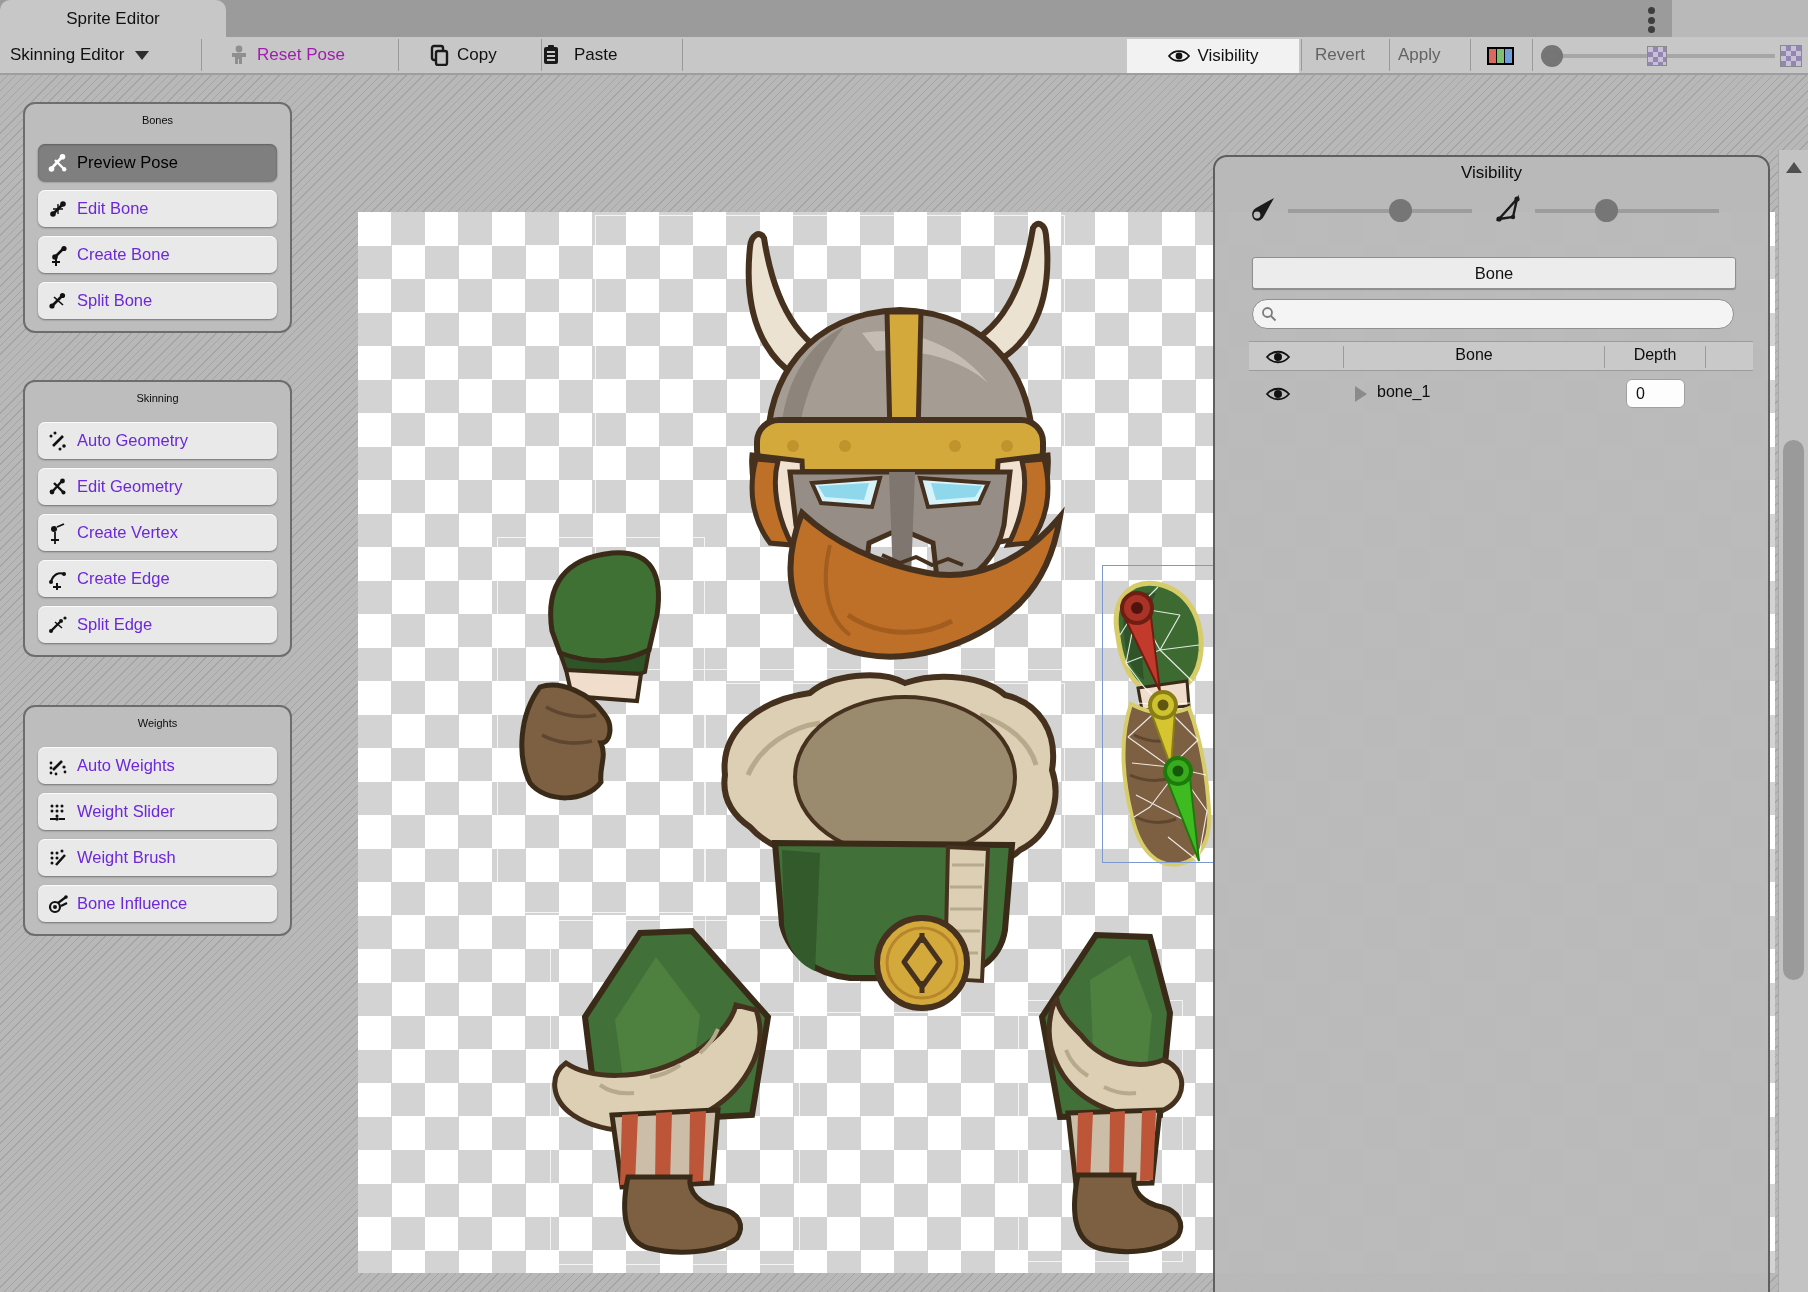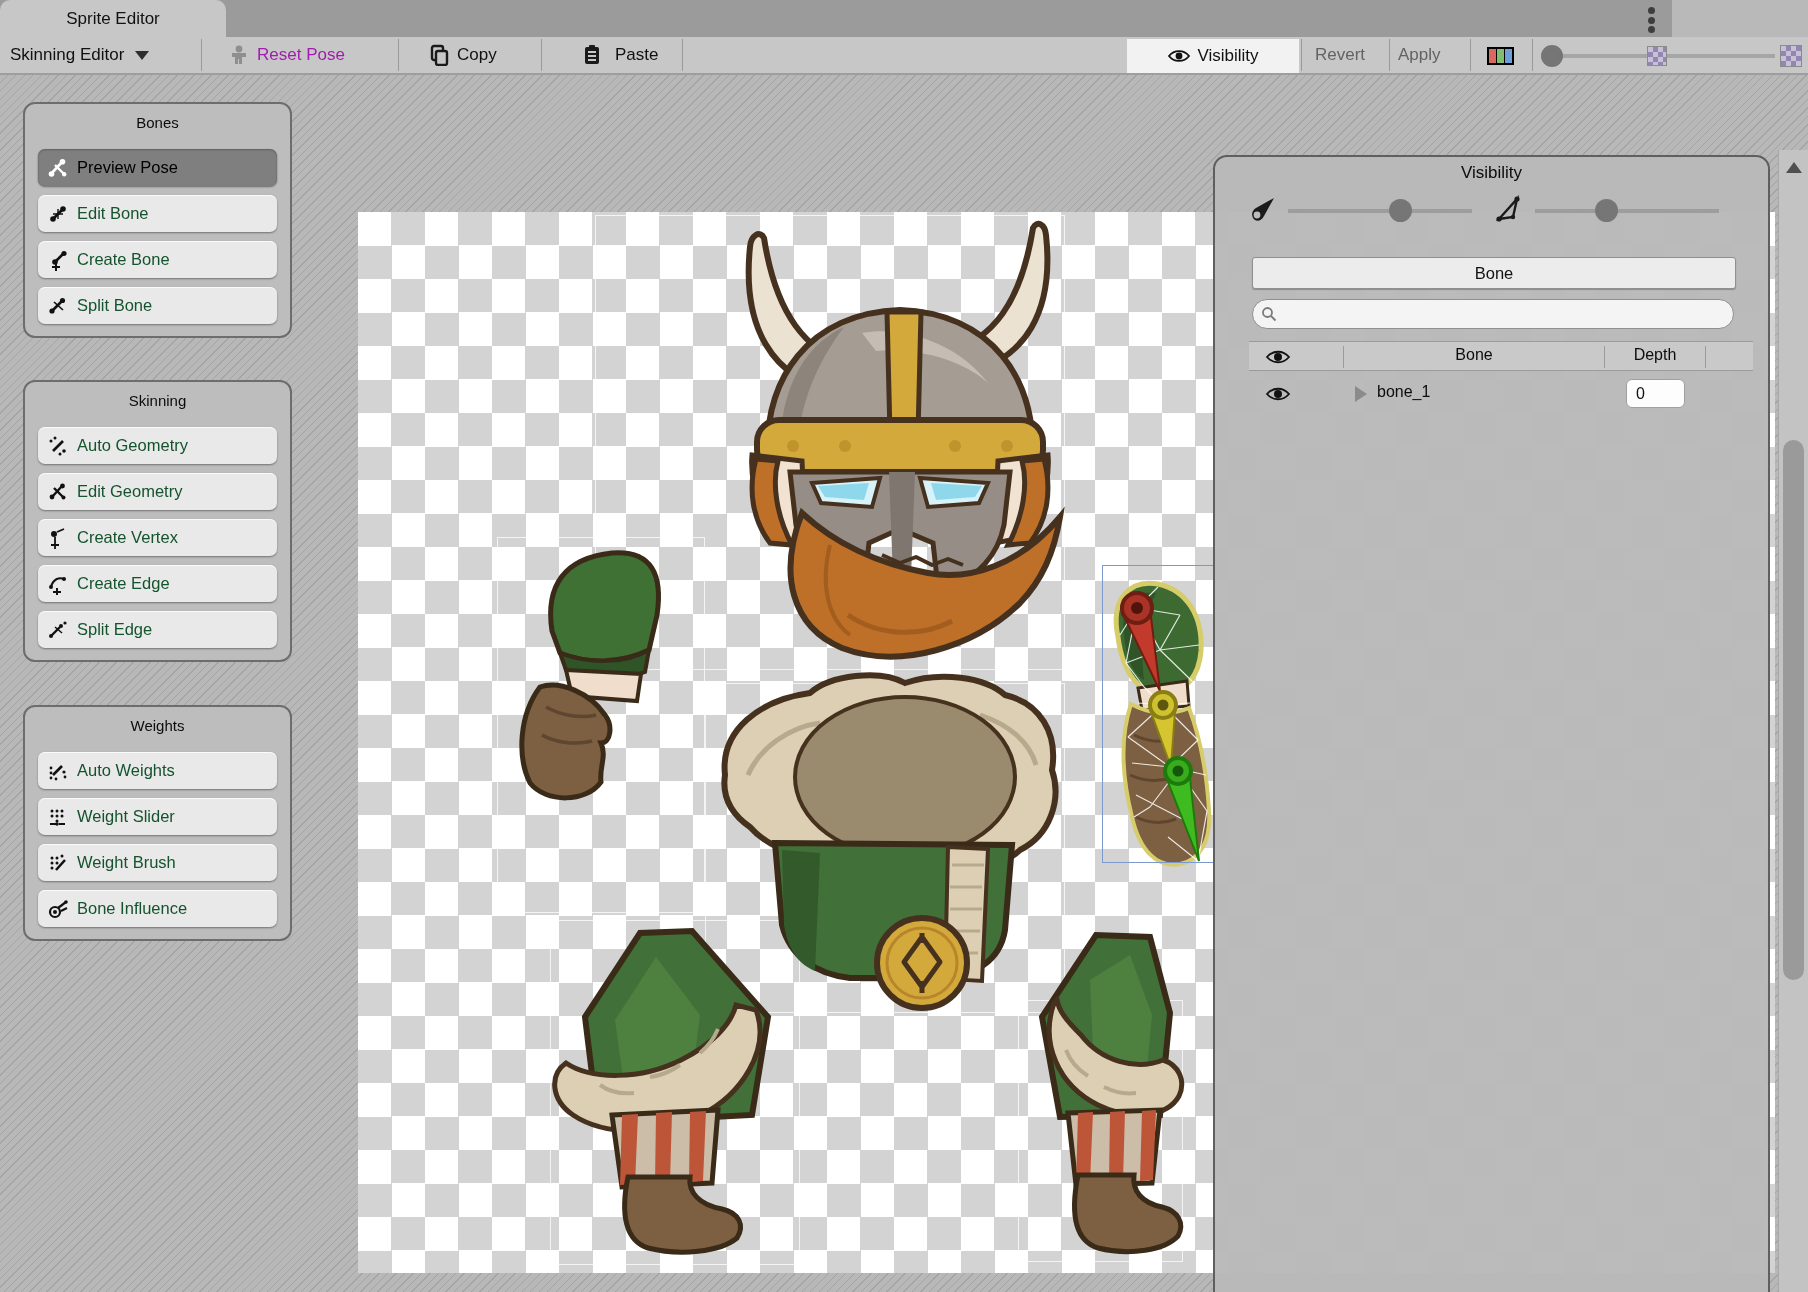--- a/index.html
+++ b/index.html
@@ -36,24 +36,24 @@
   .tb-checker-handle { position:absolute; left:1647px; top:9px; width:20px; height:20px; border:1px solid #8a8a8a; }
   .tb-checker-end { position:absolute; left:1780px; top:8px; width:22px; height:22px; border:1px solid #8a8a8a; }
 
   
   .workspace { position:absolute; left:0; top:75px; width:1808px; height:1217px; background-color:#b8b8b8;
     background-image:repeating-linear-gradient(135deg, rgba(148,148,148,0) 0 5px, rgba(148,148,148,.55) 5px 6px); }
 
   
   .tool-panel { position:absolute; width:269px; background:#bdbdbd; border:2px solid #6d6d6d;
     border-radius:12px; padding:8px 11px 12px 11px; }
-  .tool-panel .pt { text-align:center; font-size:15px; color:#0c0c0c; margin:2px 0 18px 0; }
+  .tool-panel .pt { text-align:center; font-size:11px; color:#0c0c0c; margin:2px 0 18px 0; }
   .tool-btn { height:37px; margin:9px 2px 0 2px; background:#e9e9e9; border-radius:7px;
     box-shadow:0 1px 2px rgba(0,0,0,.4), inset 0 1px 0 rgba(255,255,255,.8);
-    display:flex; align-items:center; gap:8px; padding-left:9px; font-size:16.5px; color:#14532d; }
+    display:flex; align-items:center; gap:8px; padding-left:9px; font-size:16.5px; color:#6d28d9; }
   .tool-btn.selected { background:#7f7f7f; box-shadow:0 1px 2px rgba(0,0,0,.45), inset 0 1px 2px rgba(0,0,0,.25); color:#000; }
   .tico { width:22px; height:22px; flex:0 0 22px; }
 
   
   .canvas { position:absolute; left:358px; top:137px; width:1417px; height:1061px;
     background:repeating-conic-gradient(#d3d3d3 0 25%, #ffffff 0 50%) 0 0/67px 67px; }
   .bounds { position:absolute; border:1px solid rgba(255,255,255,.75); }
   .sel-rect { position:absolute; left:744px; top:353px; width:113px; height:298px; border:1px solid #7b98cf; }
   svg.art { position:absolute; left:0; top:0; width:1417px; height:1061px; }
 
@@ -122,21 +122,21 @@
 
     <div class="tb-item" style="left:428px;text-align:center;">
       <svg class="tico" viewBox="0 0 22 22">
         <rect x="4" y="2" width="11" height="14" rx="2" fill="none" stroke="#1a1a1a" stroke-width="2.4"></rect>
         <rect x="8" y="7" width="11" height="14" rx="2" fill="#c7c7c7" stroke="#1a1a1a" stroke-width="2.4"></rect>
       </svg>
       <span>Copy</span>
     </div>
     <div class="tb-sep" style="left:541px;"></div>
 
-    <div class="tb-item" style="left:581px;gap:12px;">
+    <div class="tb-item" style="left:540px;gap:12px;">
       <svg class="tico" viewBox="0 0 22 22">
         <rect x="4" y="3" width="14" height="17" rx="2" fill="#1a1a1a"></rect>
         <rect x="8" y="1" width="6" height="4" rx="1" fill="#1a1a1a"></rect>
         <rect x="7" y="7" width="8" height="2" fill="#c7c7c7"></rect>
         <rect x="7" y="11" width="8" height="2" fill="#c7c7c7"></rect>
         <rect x="7" y="15" width="8" height="2" fill="#c7c7c7"></rect>
       </svg>
       <span>Paste</span>
     </div>
     <div class="tb-sep" style="left:682px;"></div>

